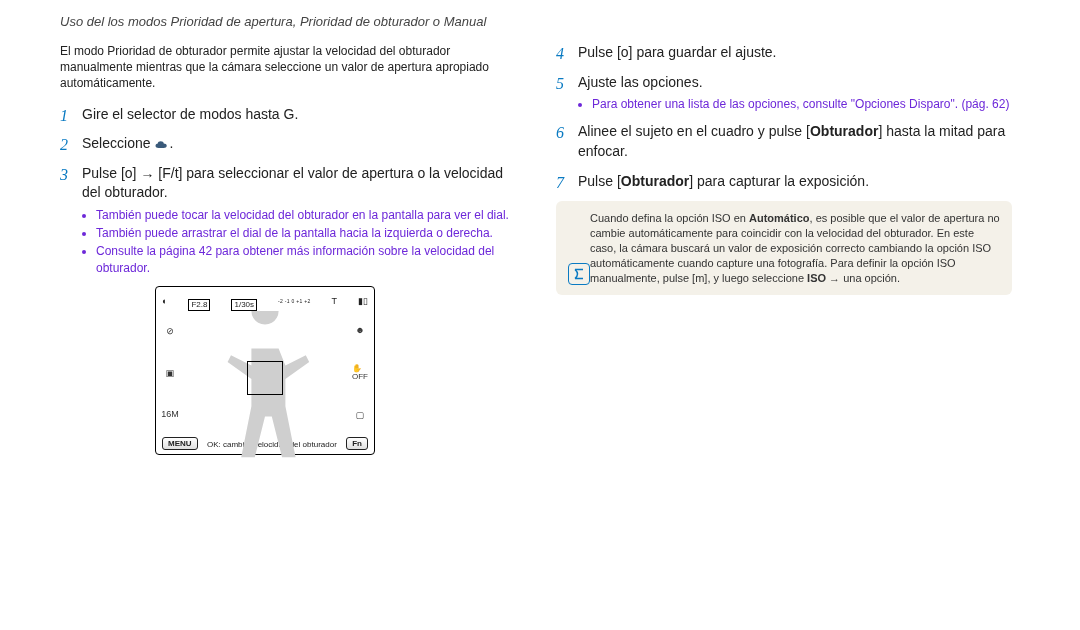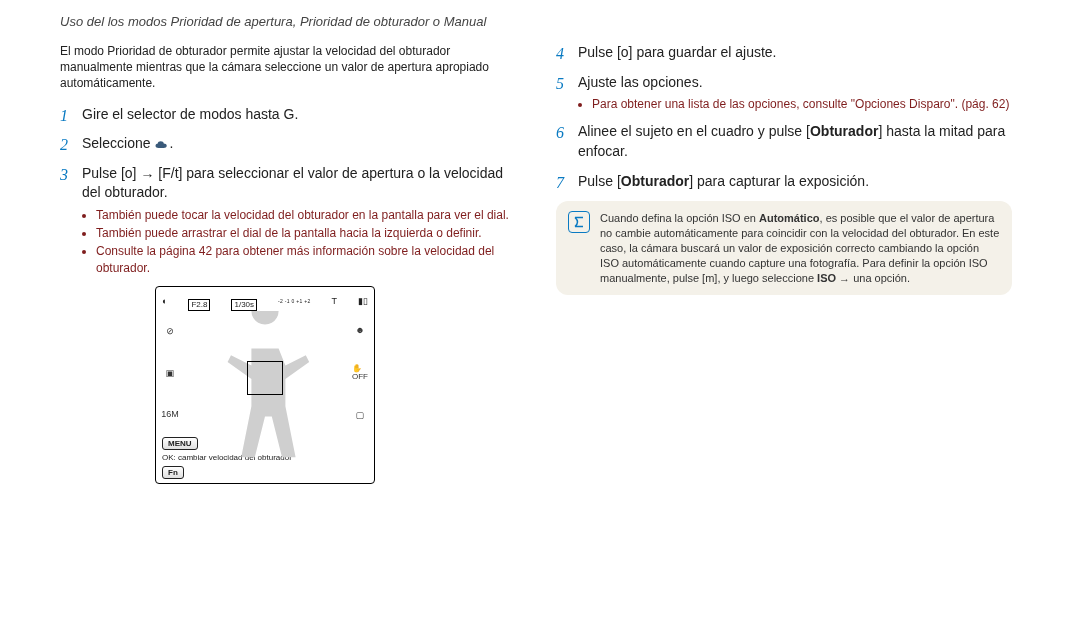--- a/index.html
+++ b/index.html
@@ -60,32 +60,32 @@
     font-style: italic;
     font-family: Georgia, serif;
     color: #0a7ac2;
     font-size: 16px;
   }
   ul.sub {
     list-style: disc;
     padding-left: 14px;
     margin: 4px 0 0 0;
     font-size: 12px;
-    color: #7f1d1d;
+    color: #6d28d9;
     line-height: 1.35;
   }
   ul.sub li { margin-bottom: 2px; }
   .strong { font-weight: 700; }
   .note-box {
     display: flex;
     background: #f4f1e9;
-    border-radius: 12px;
+    border-radius: 6px;
     padding: 10px 12px;
-    gap: 10px;
     margin-top: 10px;
+    align-items: flex-end;
   }
   .note-icon {
     width: 20px;
     height: 20px;
     border: 1.5px solid #0a7ac2;
     border-radius: 4px;
     display: flex;
     align-items: center;
     justify-content: center;
     flex-shrink: 0;
@@ -149,25 +149,24 @@
     position: absolute;
     left: 50%;
     top: 54%;
     width: 34px;
     height: 32px;
     border: 1.5px solid #000;
     transform: translate(-50%, -50%);
   }
   .lcd-bottom {
     display: flex;
-    align-items: flex-start;
+    align-items: flex-end;
     justify-content: space-between;
     padding: 2px 2px 0 2px;
     gap: 4px;
-    flex-direction: column;
   }
   .btn {
     font-size: 8px;
     font-weight: 700;
     border: 1px solid #222;
     border-radius: 3px;
     padding: 1px 5px;
     background: linear-gradient(#fff,#e0e0e0);
   }
   .lcd-caption {
@@ -238,21 +237,21 @@
             <svg viewBox="0 0 20 12" width="15" height="10">
                 <path d="M6 10c-2 0-4-1-4-3s2-3 3-3c0-2 2-3 4-3s4 1 4 3c2 0 4 1 4 3s-2 3-4 3H6z" fill="#3a5a7a"></path>
               </svg>
           </span><span>.</span>
         </li>
         <li>
           <span class="num">3</span>
           <span>Pulse [</span><span>o</span><span>] → [</span><span>F</span><span>/</span><span>t</span><span>] para seleccionar el valor de apertura o la velocidad del obturador.</span>
           <ul class="sub">
             <li>También puede tocar la velocidad del obturador en la pantalla para ver el dial.</li>
-            <li>También puede arrastrar el dial de la pantalla hacia la izquierda o definir.</li>
+            <li>También puede arrastrar el dial de la pantalla hacia la izquierda o derecha.</li>
             <li>Consulte la página 42 para obtener más información sobre la velocidad del obturador.</li>
           </ul>
         </li>
       </ol>
 
       <div class="lcd">
         <div class="lcd-top">
           <span class="mini-icon">◐</span>
           <span class="readbox">F2.8</span>
           <span class="readbox">1/30s</span>

